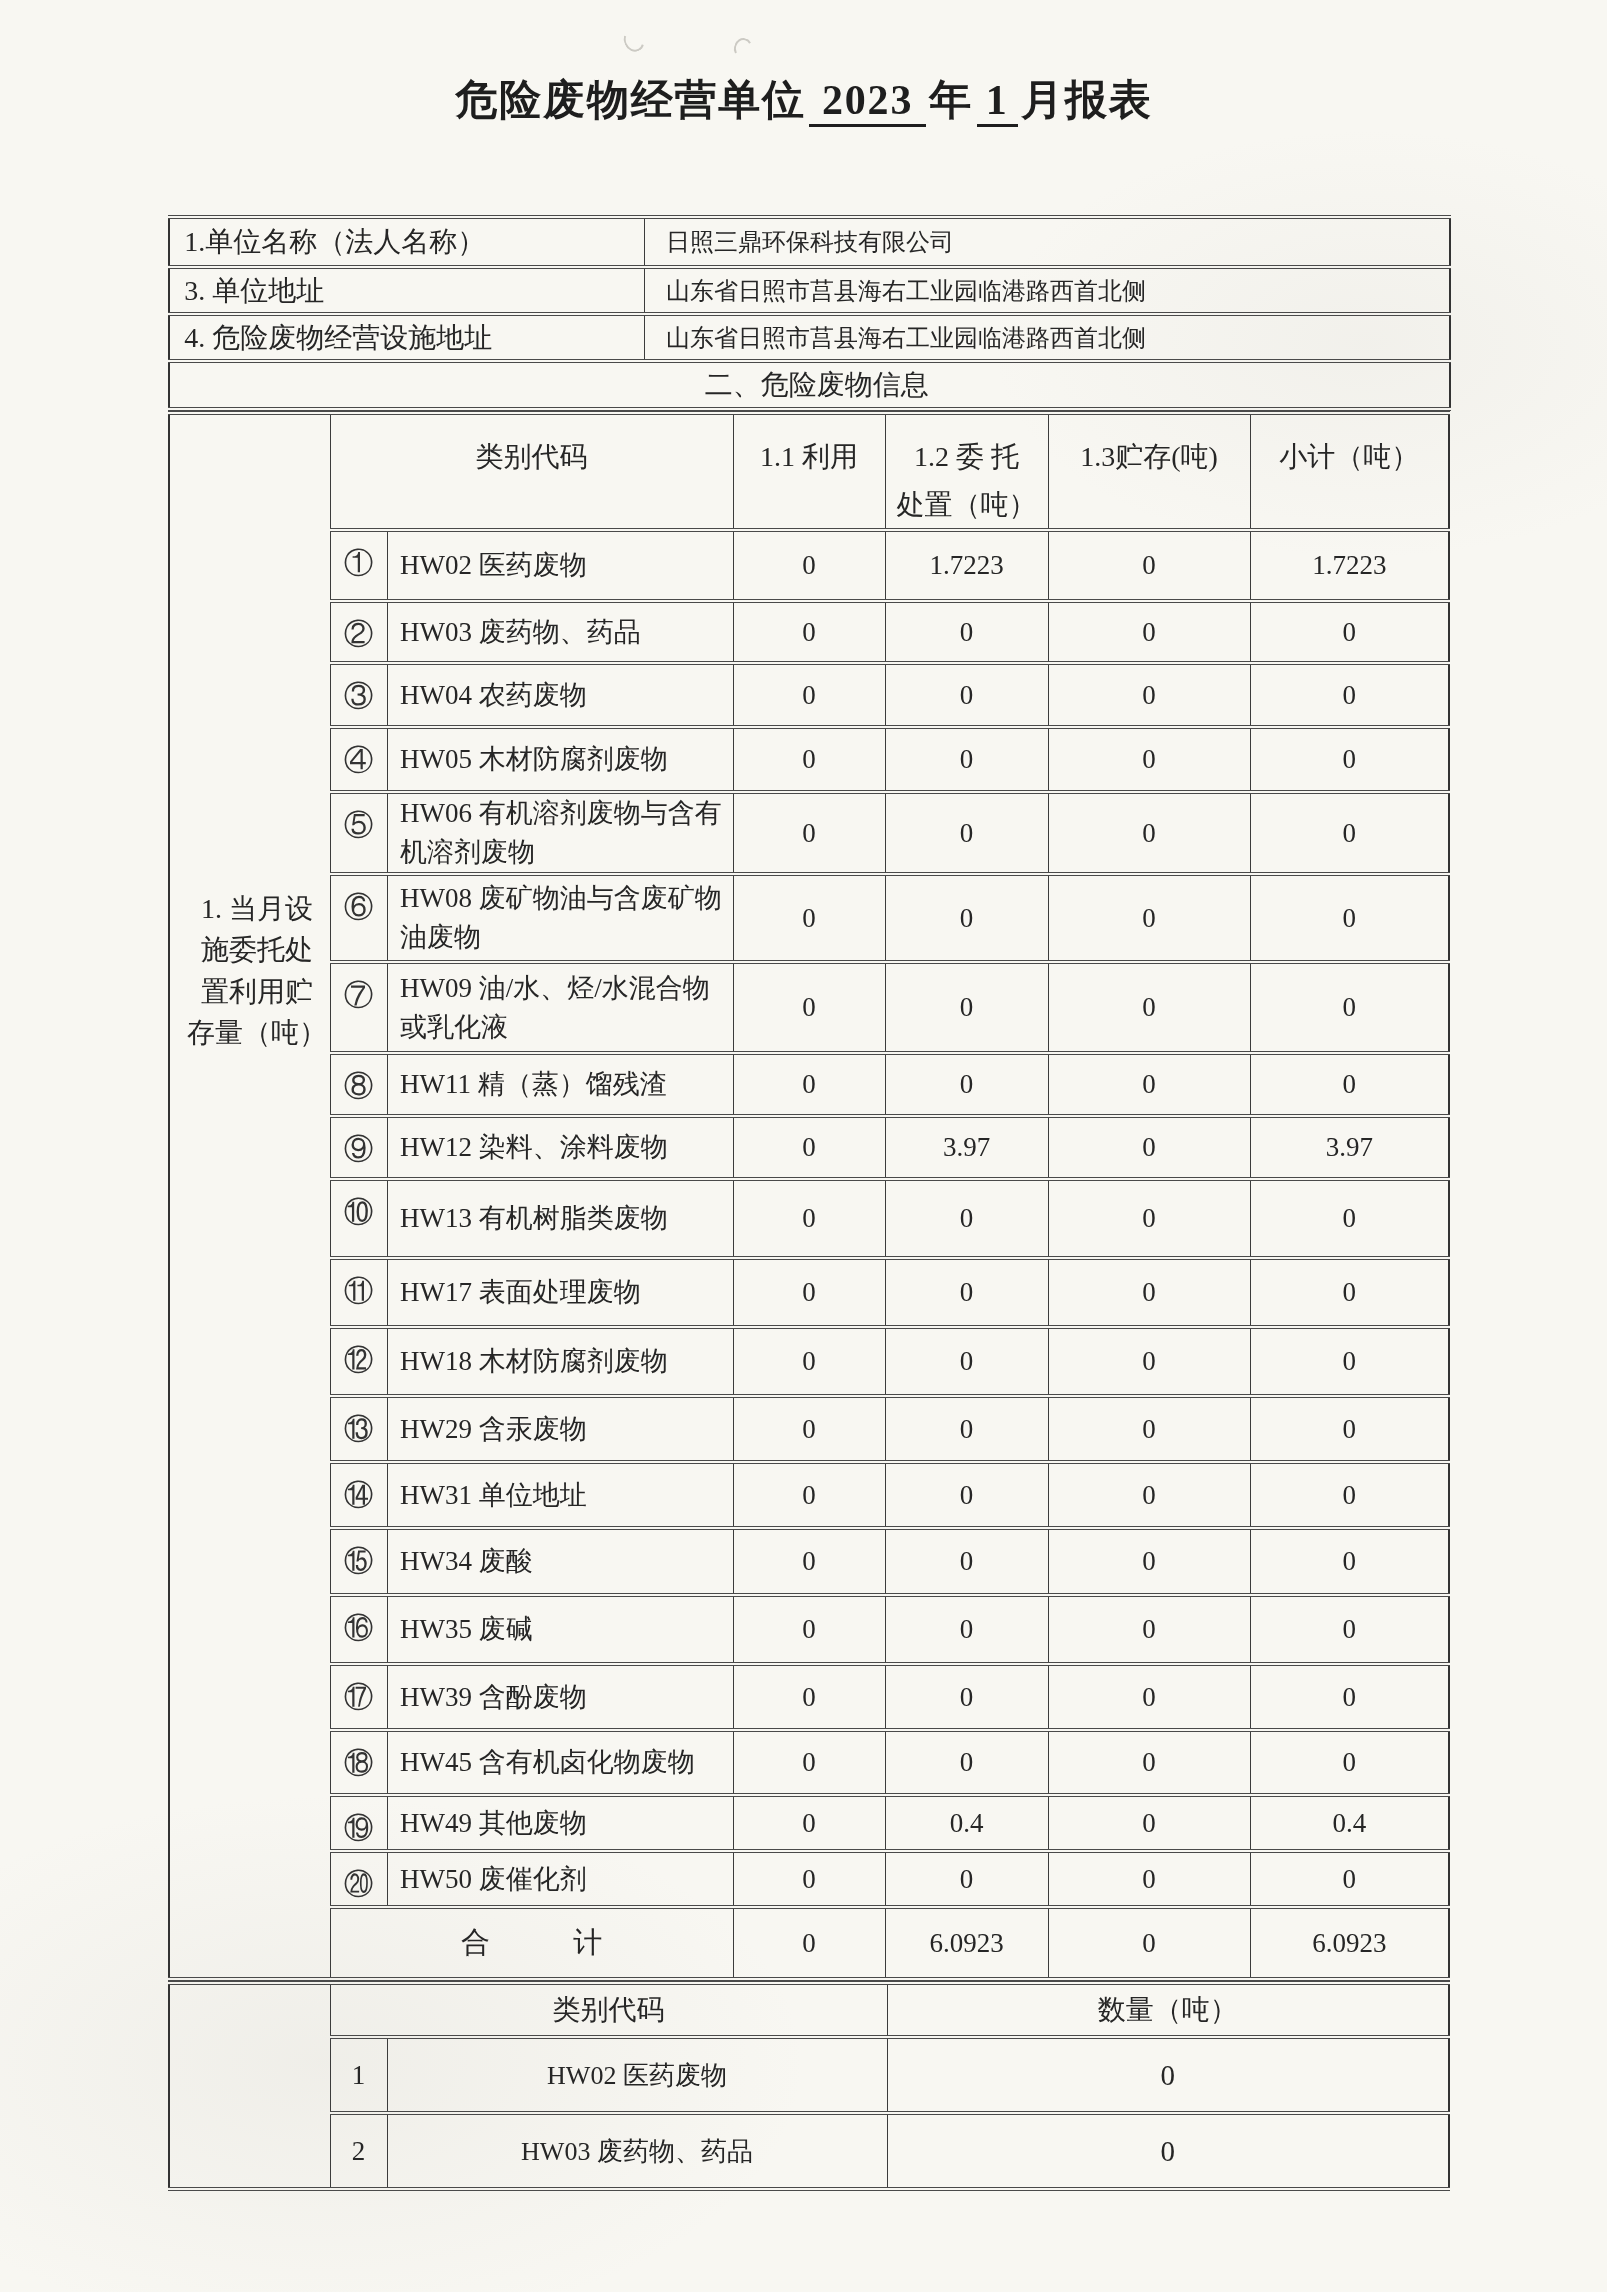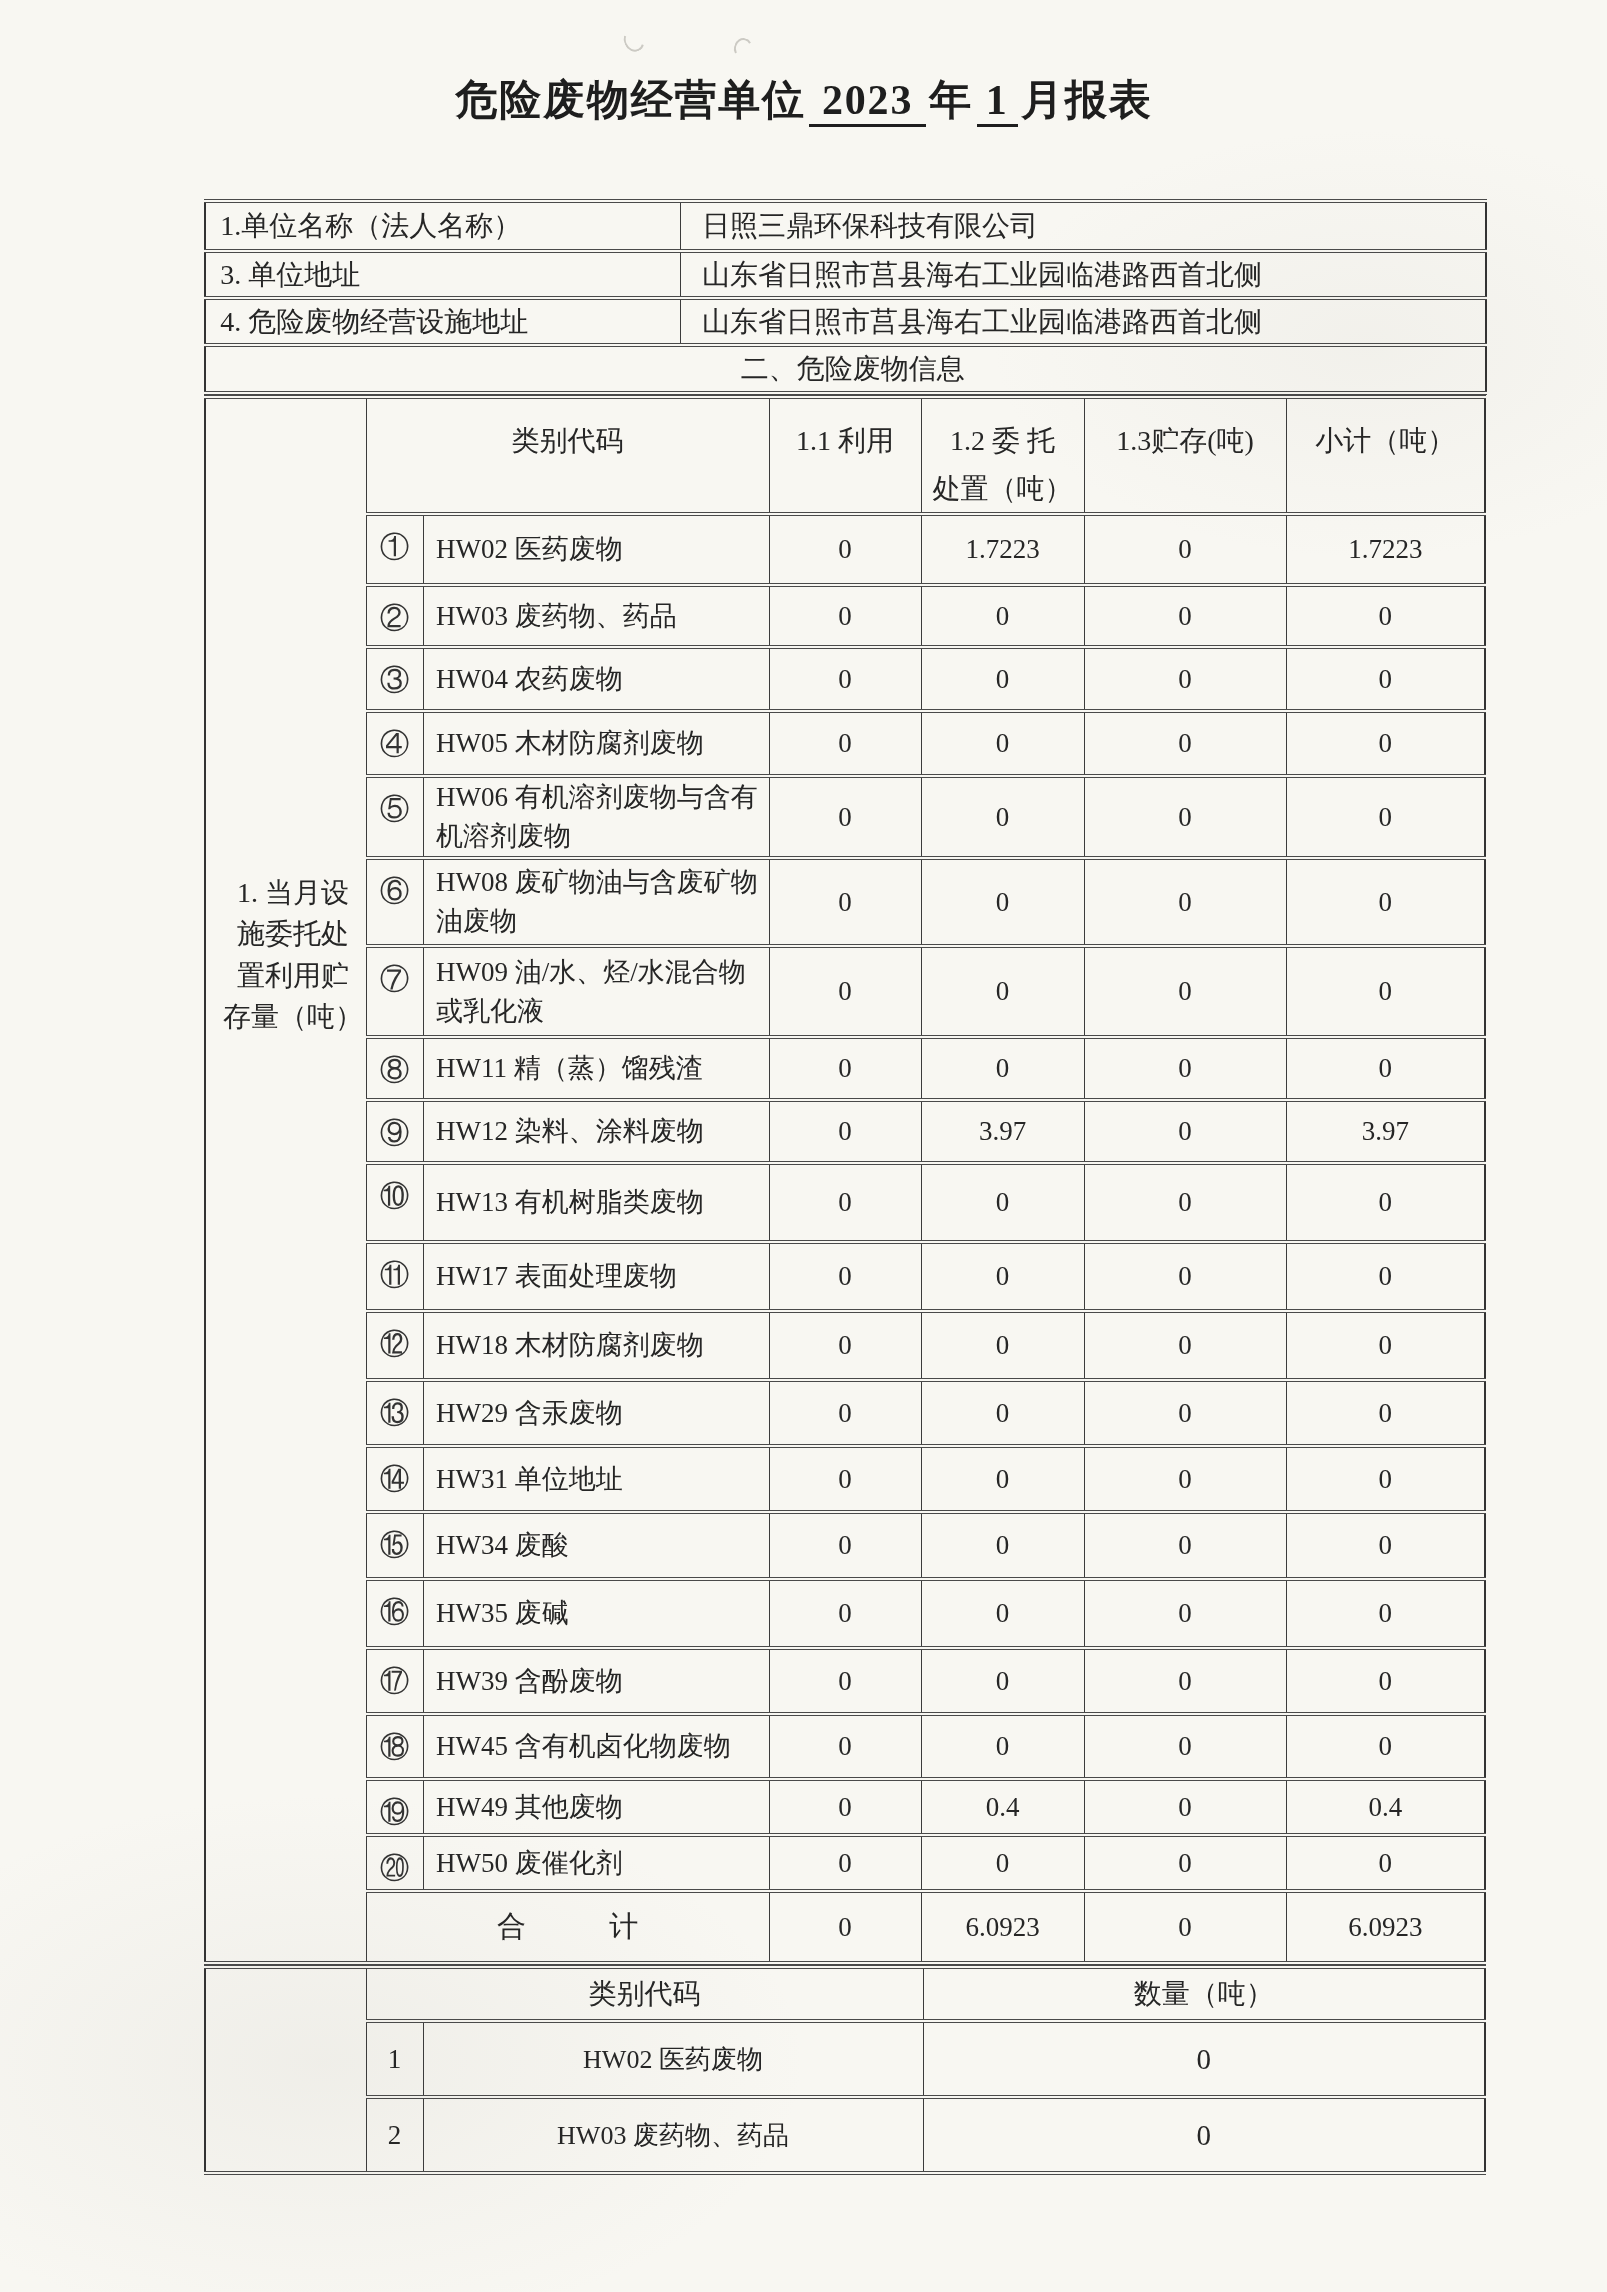--- a/index.html
+++ b/index.html
@@ -20,32 +20,32 @@
   .title {
     position:absolute; top:72px; left:0; width:100%;
     text-align:center; font-size:42px; font-weight:bold;
     letter-spacing:1.8px; color:#1e1e1e;
   }
   .uline {
     display:inline-block; border-bottom:3.6px solid #1e1e1e;
     padding:0 12.5px; margin:0 3.6px; text-align:center;
   }
   .uline.month { padding:0 9px; }
-  .doc { position:absolute; left:168px; top:199px; width:1315px;margin-left:36px; }
+  .doc { position:absolute; left:168px; top:215px; width:1315px; }
   table { border-collapse:collapse; table-layout:fixed; width:1281px; background:transparent; }
   td, th {
     border-left:1.8px solid #3c3c3c; border-right:1.8px solid #3c3c3c;
     border-top:4.5px double #4a4a4a; border-bottom:4.5px double #4a4a4a;
     font-weight:normal; font-size:27px; color:#262626;
     overflow:hidden; vertical-align:middle;
   }
   table { border:2.7px solid #333; }
   
   .info-label   { text-align:left; padding-left:14.3px; font-size:28px; }
-  .info-value   { text-align:left; padding-left:21.5px; font-size:28px; }
+  .info-value   { text-align:left; padding-left:21.5px; font-size:24px; }
   .section-row td { text-align:center; padding-left:14.3px; font-size:28px; }
   
   .sidebar-cell {
     vertical-align:top; padding-top:473px; padding-left:14.3px;
     font-size:28px; line-height:1.48; white-space:pre-line; text-align:center;
   }
   .head-cell { vertical-align:top; padding-top:18px; text-align:center; font-size:28px; white-space:pre-line; line-height:1.7; }
   .num-cell  { text-align:center; vertical-align:top; padding-top:10.7px; font-size:29.6px; color:#333; }
   .cat-cell  { text-align:left; padding-left:12.5px; font-size:27px; line-height:1.45; }
   .val-cell  { text-align:center; font-size:27px; }

